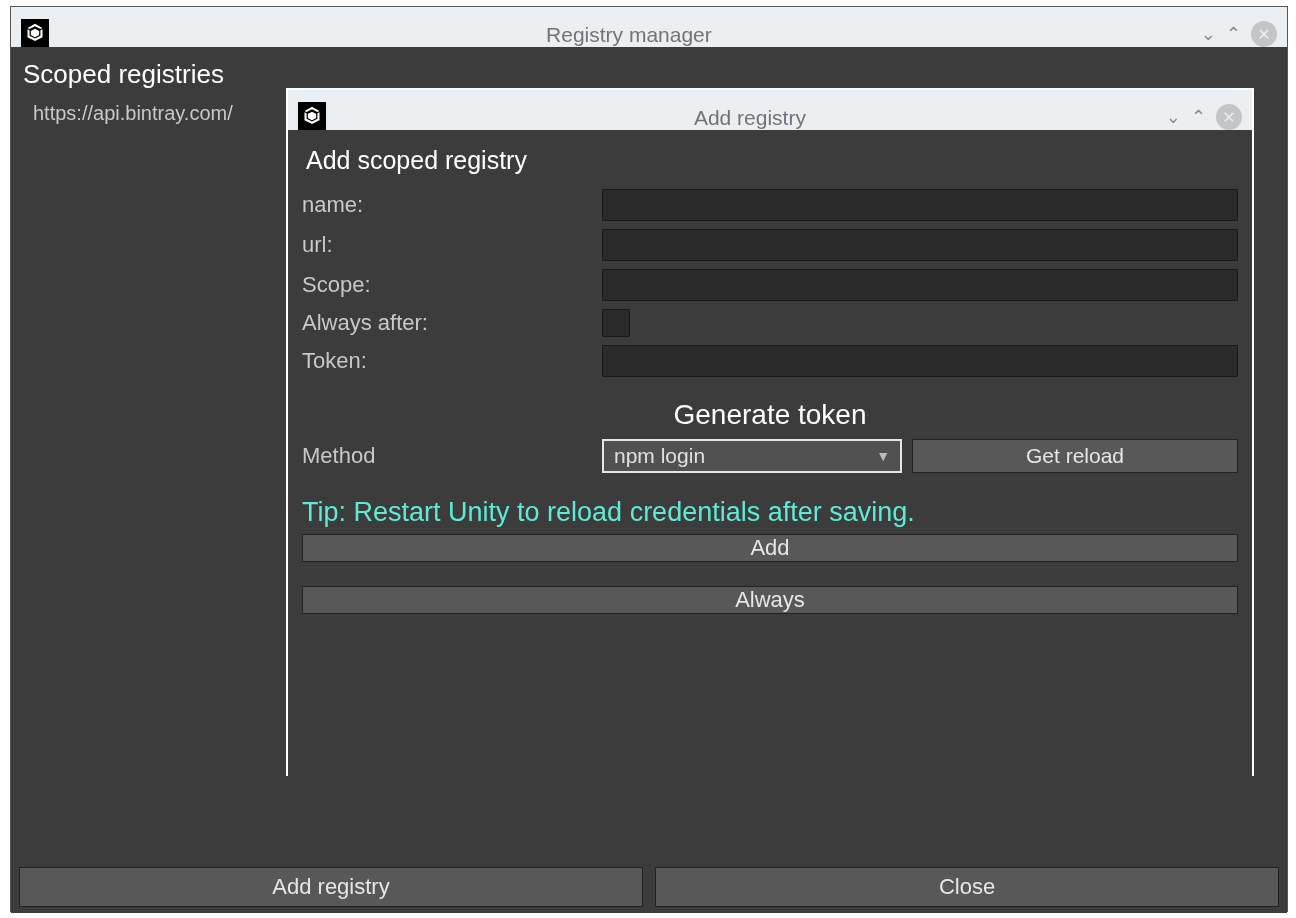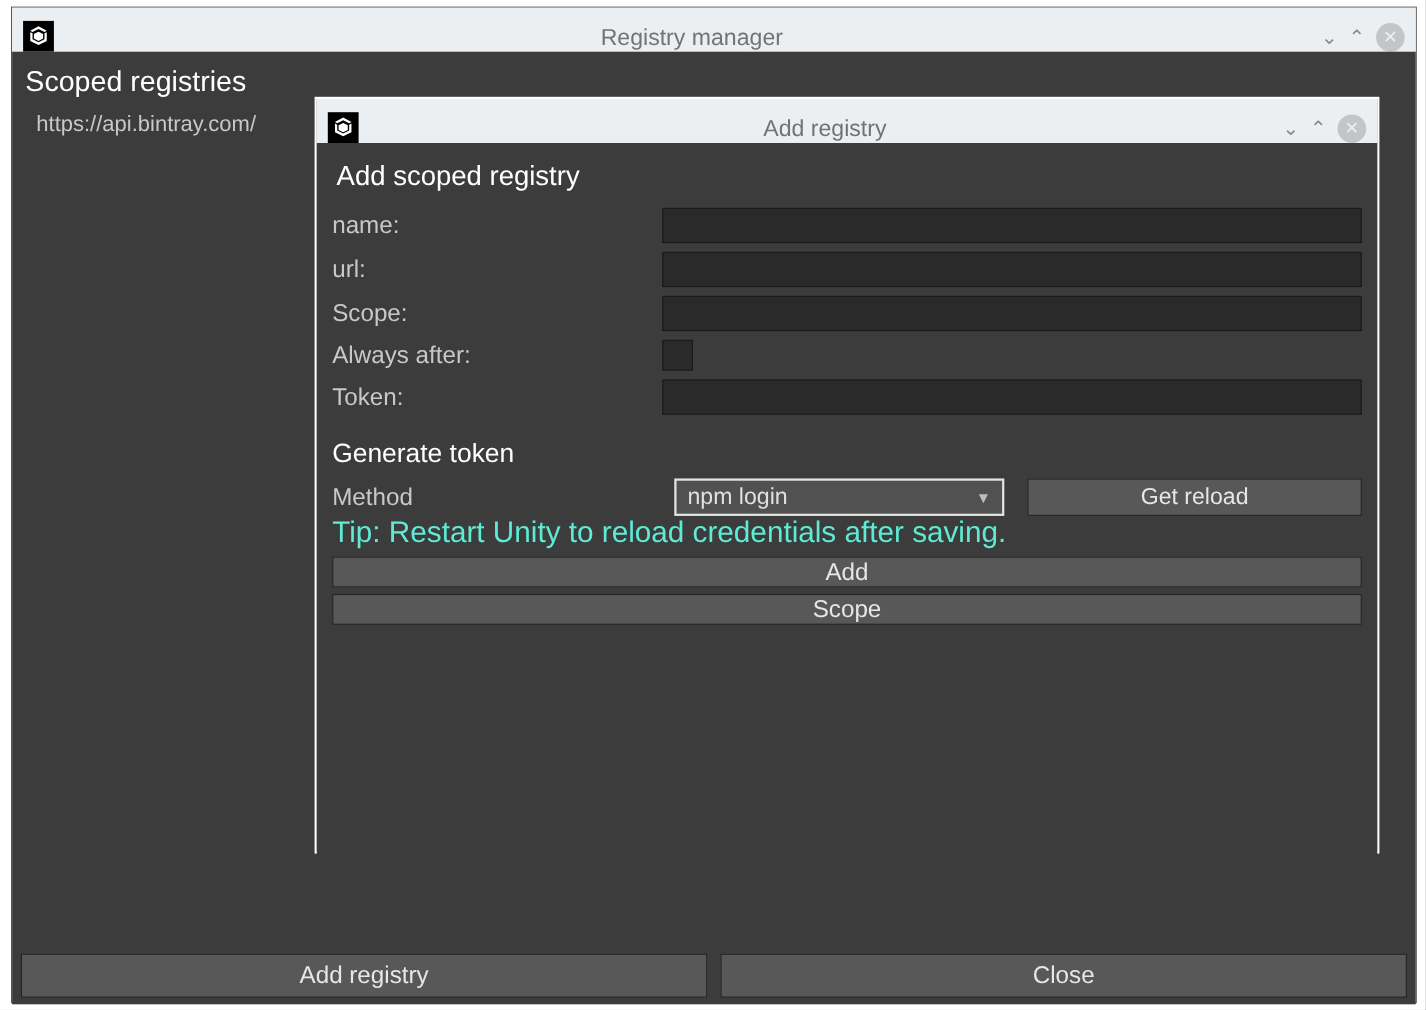--- a/index.html
+++ b/index.html
@@ -28,31 +28,31 @@
 .ubtn { flex:1; height:40px; background:#585858; color:#e6e6e6; border:1px solid #222; font-size:22px; display:flex; align-items:center; justify-content:center; cursor:pointer; }
 
 #modal-window { left:286px; top:88px; width:968px; height:688px; border:2px solid #fff; }
 #modal-window .win-body { width:100%; height:648px; padding:14px 14px 10px 14px; position:relative; }
 
 .form-row { display:flex; align-items:center; margin-bottom:8px; }
 .form-label { width:300px; color:#c8c8c8; font-size:22px; }
 .form-input { flex:1; height:32px; background:#2a2a2a; border:1px solid #1a1a1a; }
 .form-checkbox { width:28px; height:28px; background:#2a2a2a; border:1px solid #1a1a1a; }
 
-.gen-heading { color:#fff; font-size:24px; font-weight:400; margin:22px 0 8px 0; }
+.gen-heading { color:#fff; font-size:28px; font-weight:400; margin:22px 0 8px 0;text-align:center; }
 
-.method-row { display:flex; align-items:center; gap:21px; }
+.method-row { display:flex; align-items:center; gap:10px; margin-bottom:24px; }
 .method-label { width:290px; color:#c8c8c8; font-size:22px; }
 .select { width:300px; height:34px; background:#515151; border:2px solid #e5e5e5; display:flex; align-items:center; justify-content:space-between; padding:0 10px; color:#e0e0e0; font-size:21px; cursor:pointer; }
 .select .caret { color:#bbb; font-size:14px; }
 .get-token-btn { flex:1; height:34px; background:#585858; border:1px solid #222; color:#e6e6e6; font-size:21px; display:flex; align-items:center; justify-content:center; cursor:pointer; }
 
 .tip { color:#5eead4; font-size:27px; margin-bottom:6px; }
 
-.modal-buttons { display:flex; flex-direction:column; gap:6px; }
+.modal-buttons { display:flex; flex-direction:column; gap:24px; }
 .modal-buttons .ubtn { width:100%; }
 </style>
 </head>
 <body>
 
 <div class="window" id="main-window">
   <div class="titlebar">
     <div class="app-icon">
       <svg viewBox="0 0 24 24">
           <path d="M12 1 L21 6 L18.5 7.3 L12 4 L5.5 7.3 L3 6 Z M3 7.5 L5.5 8.8 L5.5 15.2 L12 18.5 L12 21.5 L3 17 Z M21 7.5 L21 17 L12 21.5 L12 18.5 L18.5 15.2 L18.5 8.8 Z M7 9.5 L12 7 L17 9.5 L17 14.5 L12 17 L7 14.5 Z"></path>
@@ -132,17 +132,17 @@
         </div>
     </div>
 
     <div class="tip">Tip: Restart Unity to reload credentials after saving.</div>
 
     <div class="modal-buttons">
       <div class="ubtn">
           <span>Add</span>
         </div>
       <div class="ubtn">
-          <span>Scope</span>
+          <span>Always</span>
         </div>
     </div>
   </div>
 </div>
 
 </body></html>

